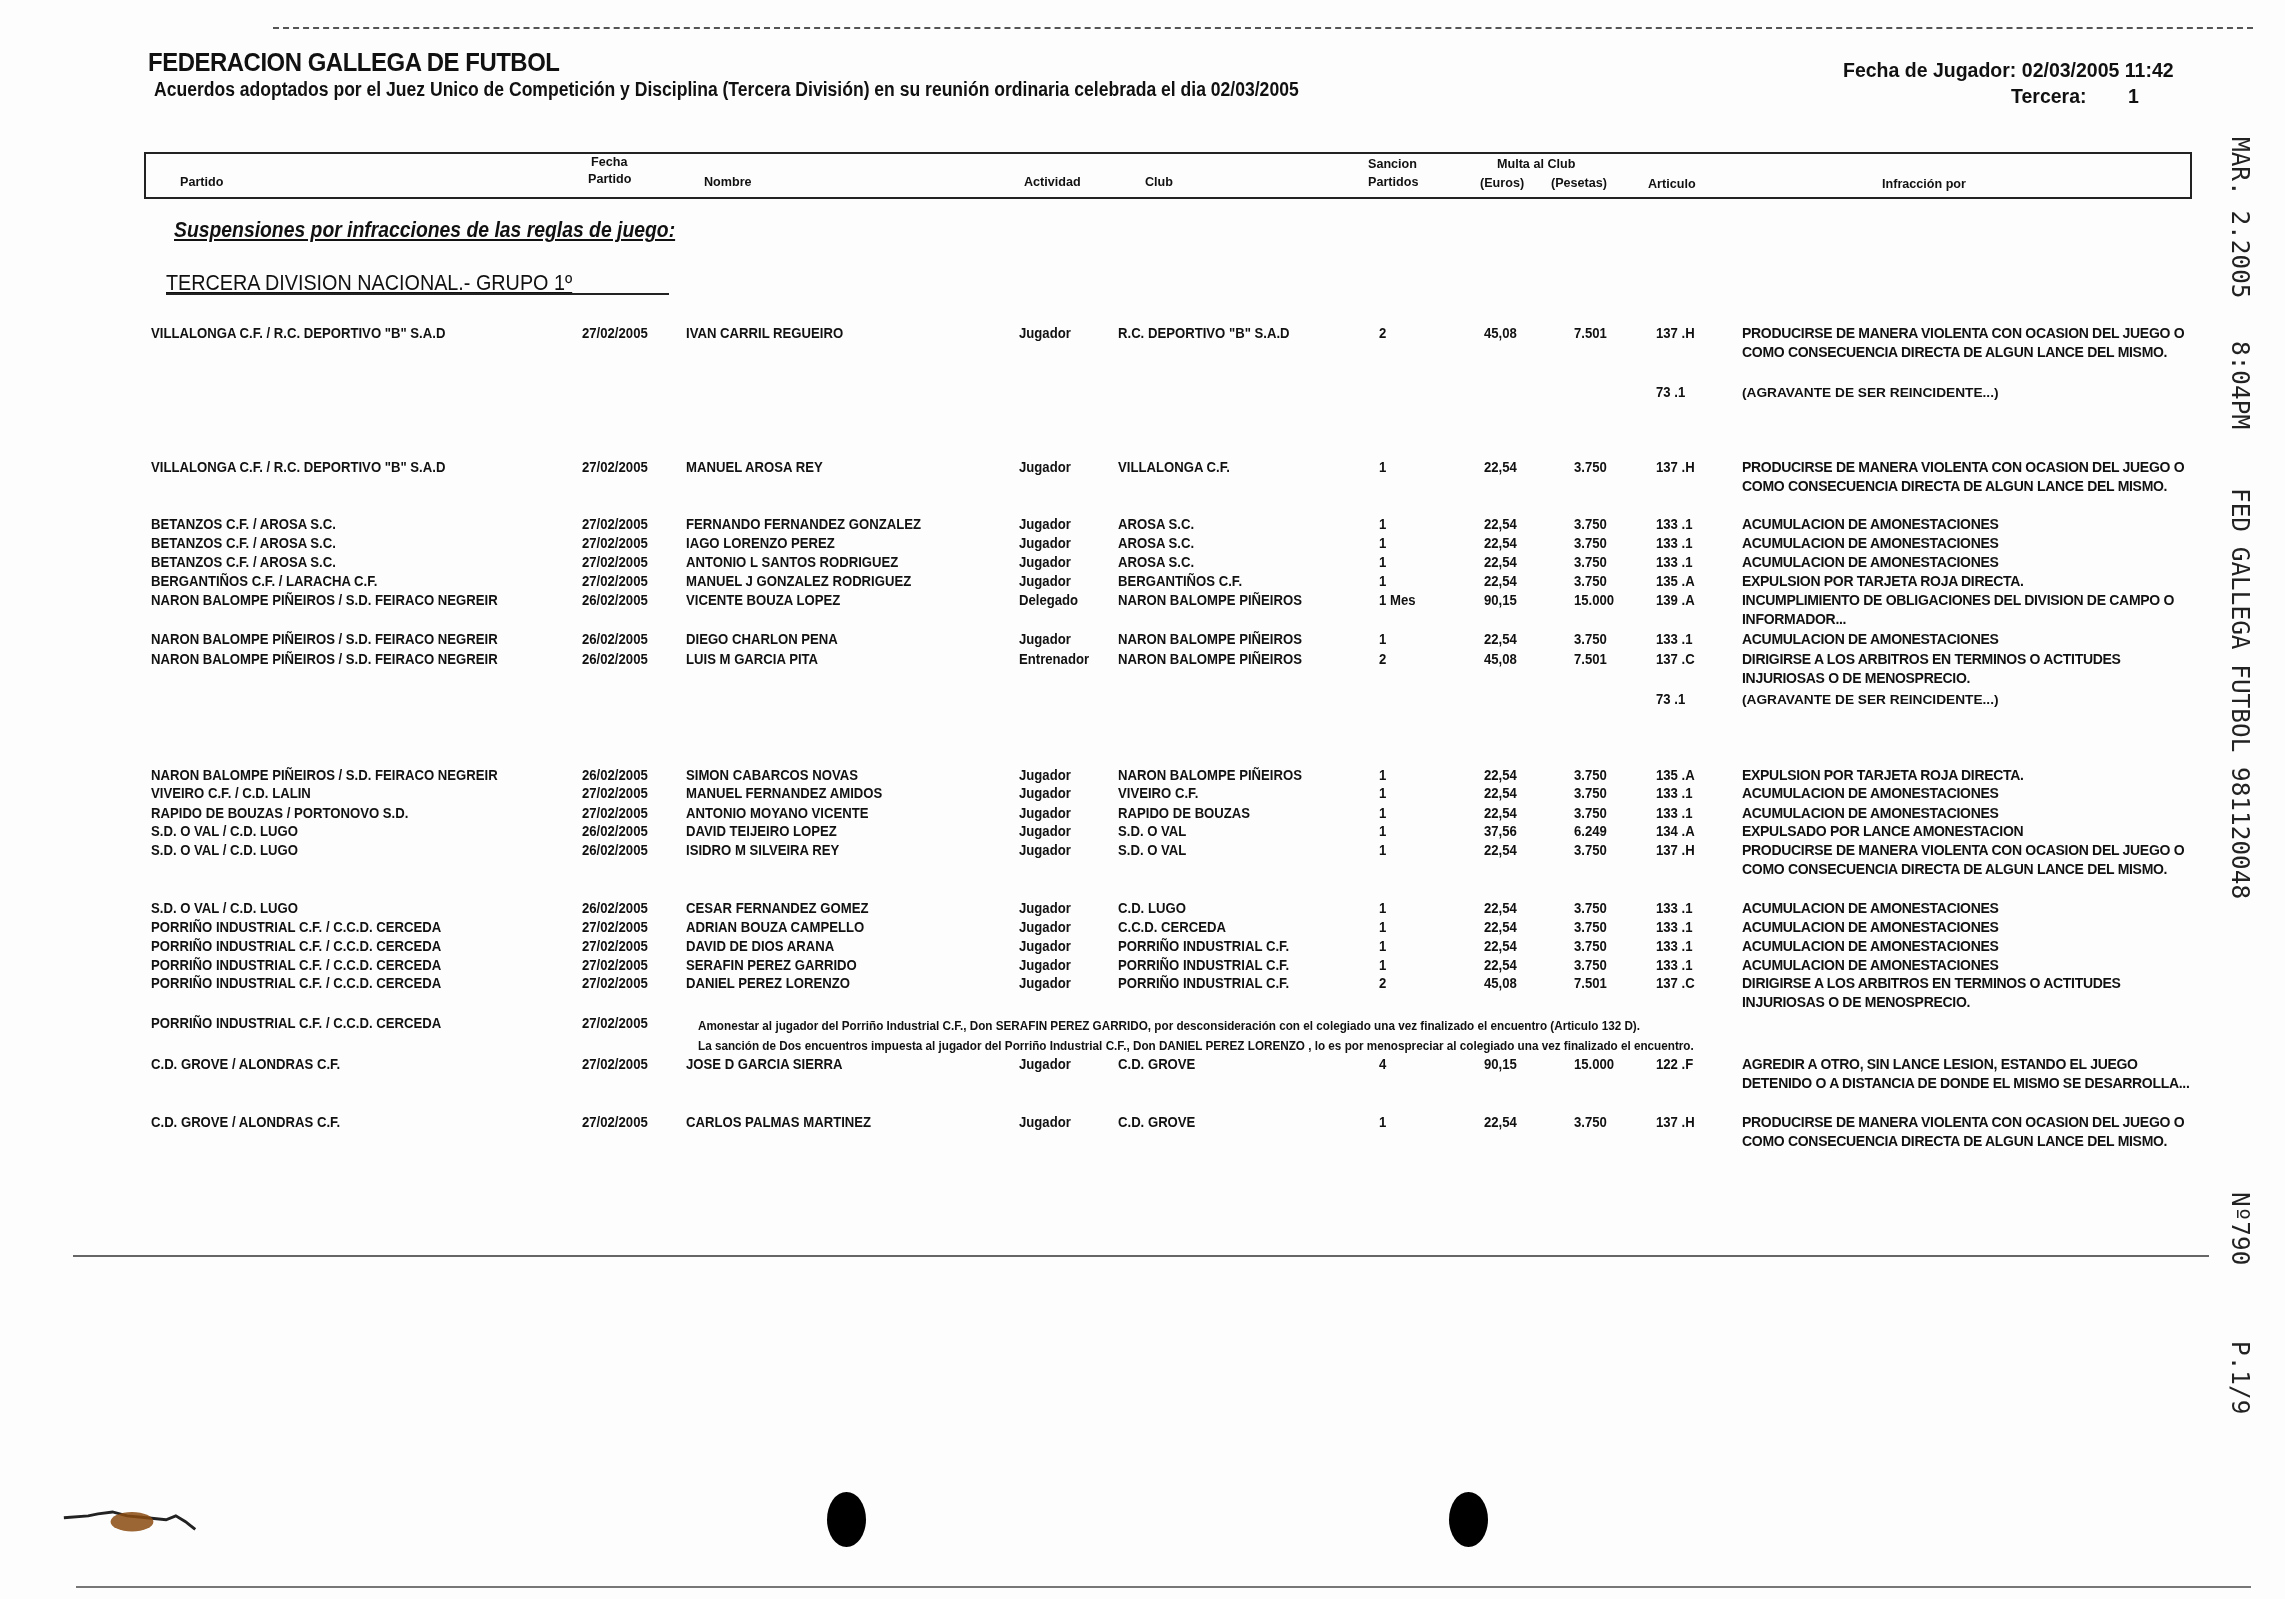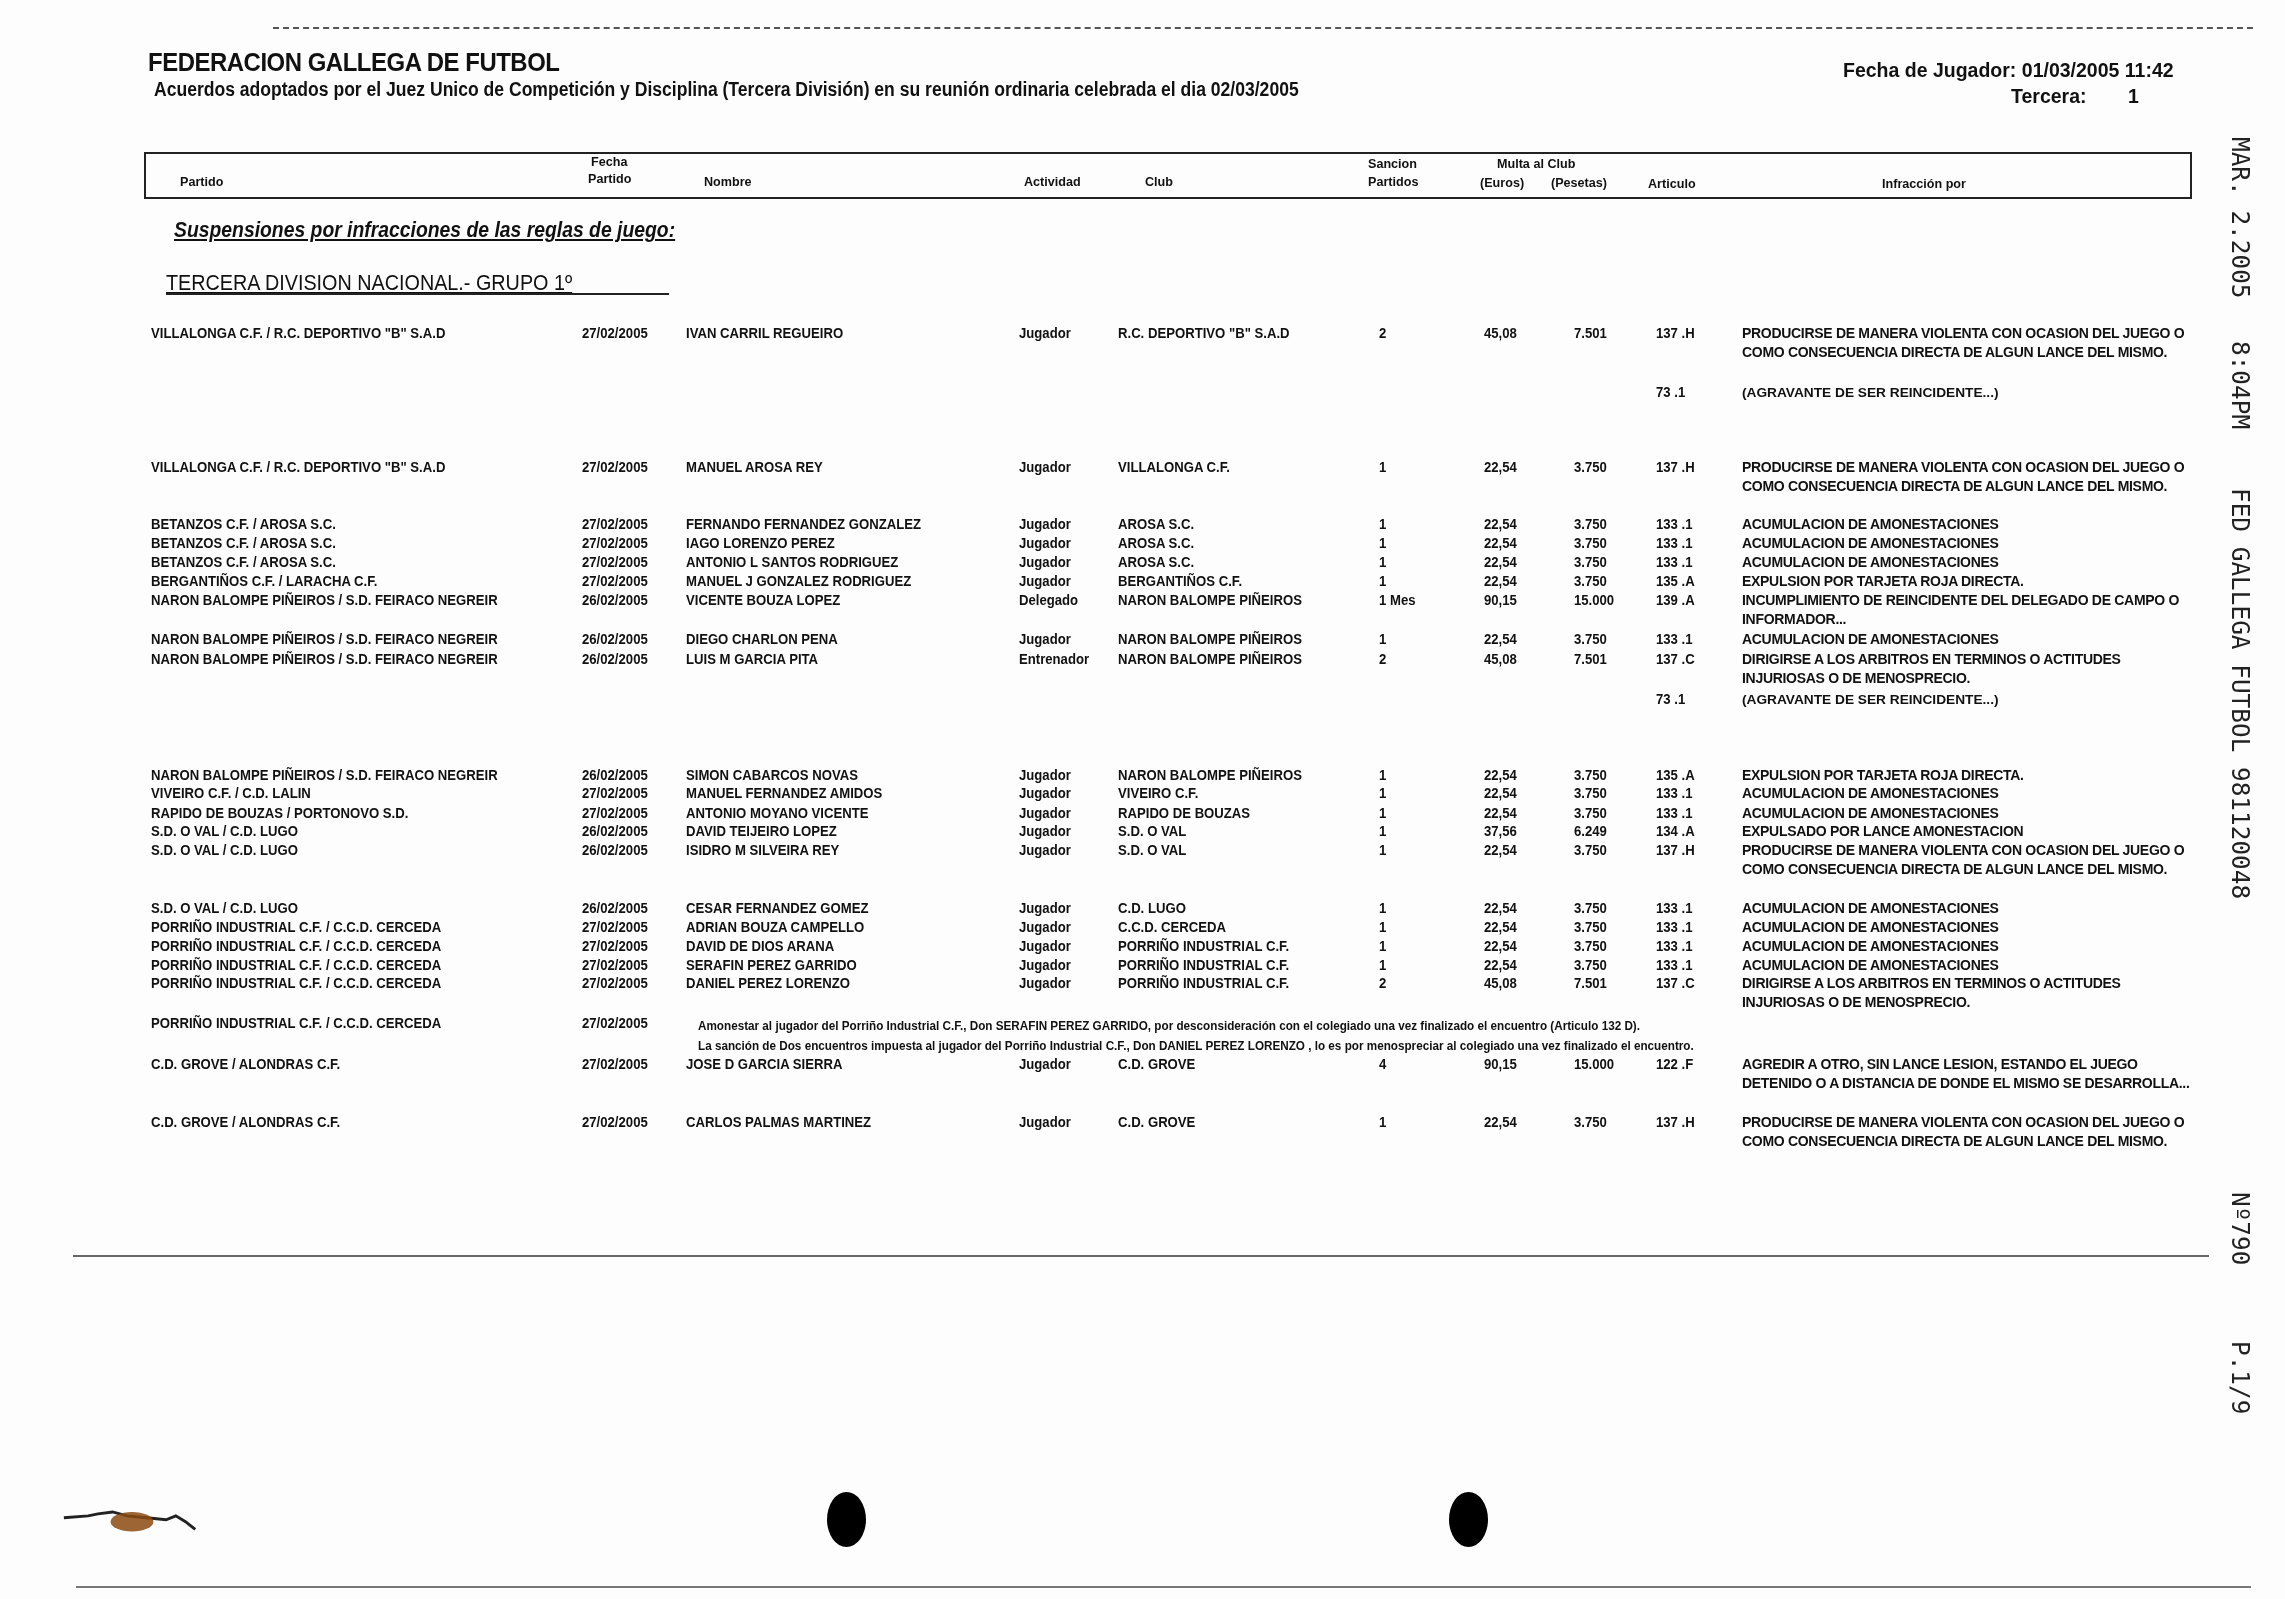--- a/index.html
+++ b/index.html
@@ -38,21 +38,21 @@
 </style>
 </head>
 <body>
 
 <div class="hline dash" style="left:273px; top:27px; width:1980px;"></div>
 
 <div id="title" class="abs">FEDERACION GALLEGA DE FUTBOL</div>
 <div id="subtitle" class="abs">Acuerdos adoptados por el Juez Unico de Competición y Disciplina (Tercera División) en su reunión ordinaria celebrada el dia 02/03/2005</div>
 <div id="listdate" class="abs">
   <span>Fecha de Jugador:</span>
-  <span>01/03/2005 11:42</span>
+  <span>02/03/2005 11:42</span>
 </div>
 <div id="pagina-lbl" class="abs">Tercera:</div>
 <div id="pagina-val" class="abs">1</div>
 
 <div id="header-box" class="abs"></div>
 <div class="th" style="left:180px; top:174px;">Partido</div>
 <div class="th" style="left:591px; top:154px;">Fecha</div>
 <div class="th" style="left:588px; top:171px;">Partido</div>
 <div class="th" style="left:704px; top:174px;">Nombre</div>
 <div class="th" style="left:1024px; top:174px;">Actividad</div>
@@ -147,21 +147,21 @@
     <div class="row" style="top: 591px;">
       <div class="cell c-partido">NARON BALOMPE PIÑEIROS / S.D. FEIRACO NEGREIR</div>
       <div class="cell c-fecha">26/02/2005</div>
       <div class="cell c-nombre">VICENTE BOUZA LOPEZ</div>
       <div class="cell c-act">Delegado</div>
       <div class="cell c-club">NARON BALOMPE PIÑEIROS</div>
       <div class="cell c-sanc">1 Mes</div>
       <div class="cell c-euros">90,15</div>
       <div class="cell c-pts">15.000</div>
       <div class="cell c-art">139 .A</div>
-      <div class="cell c-inf">INCUMPLIMIENTO DE REINCIDENTE DEL DELEGADO DE CAMPO O INFORMADOR...</div>
+      <div class="cell c-inf">INCUMPLIMIENTO DE OBLIGACIONES DEL DIVISION DE CAMPO O INFORMADOR...</div>
     </div>
     <div class="row" style="top: 630px;">
       <div class="cell c-partido">NARON BALOMPE PIÑEIROS / S.D. FEIRACO NEGREIR</div>
       <div class="cell c-fecha">26/02/2005</div>
       <div class="cell c-nombre">DIEGO CHARLON PENA</div>
       <div class="cell c-act">Jugador</div>
       <div class="cell c-club">NARON BALOMPE PIÑEIROS</div>
       <div class="cell c-sanc">1</div>
       <div class="cell c-euros">22,54</div>
       <div class="cell c-pts">3.750</div>

